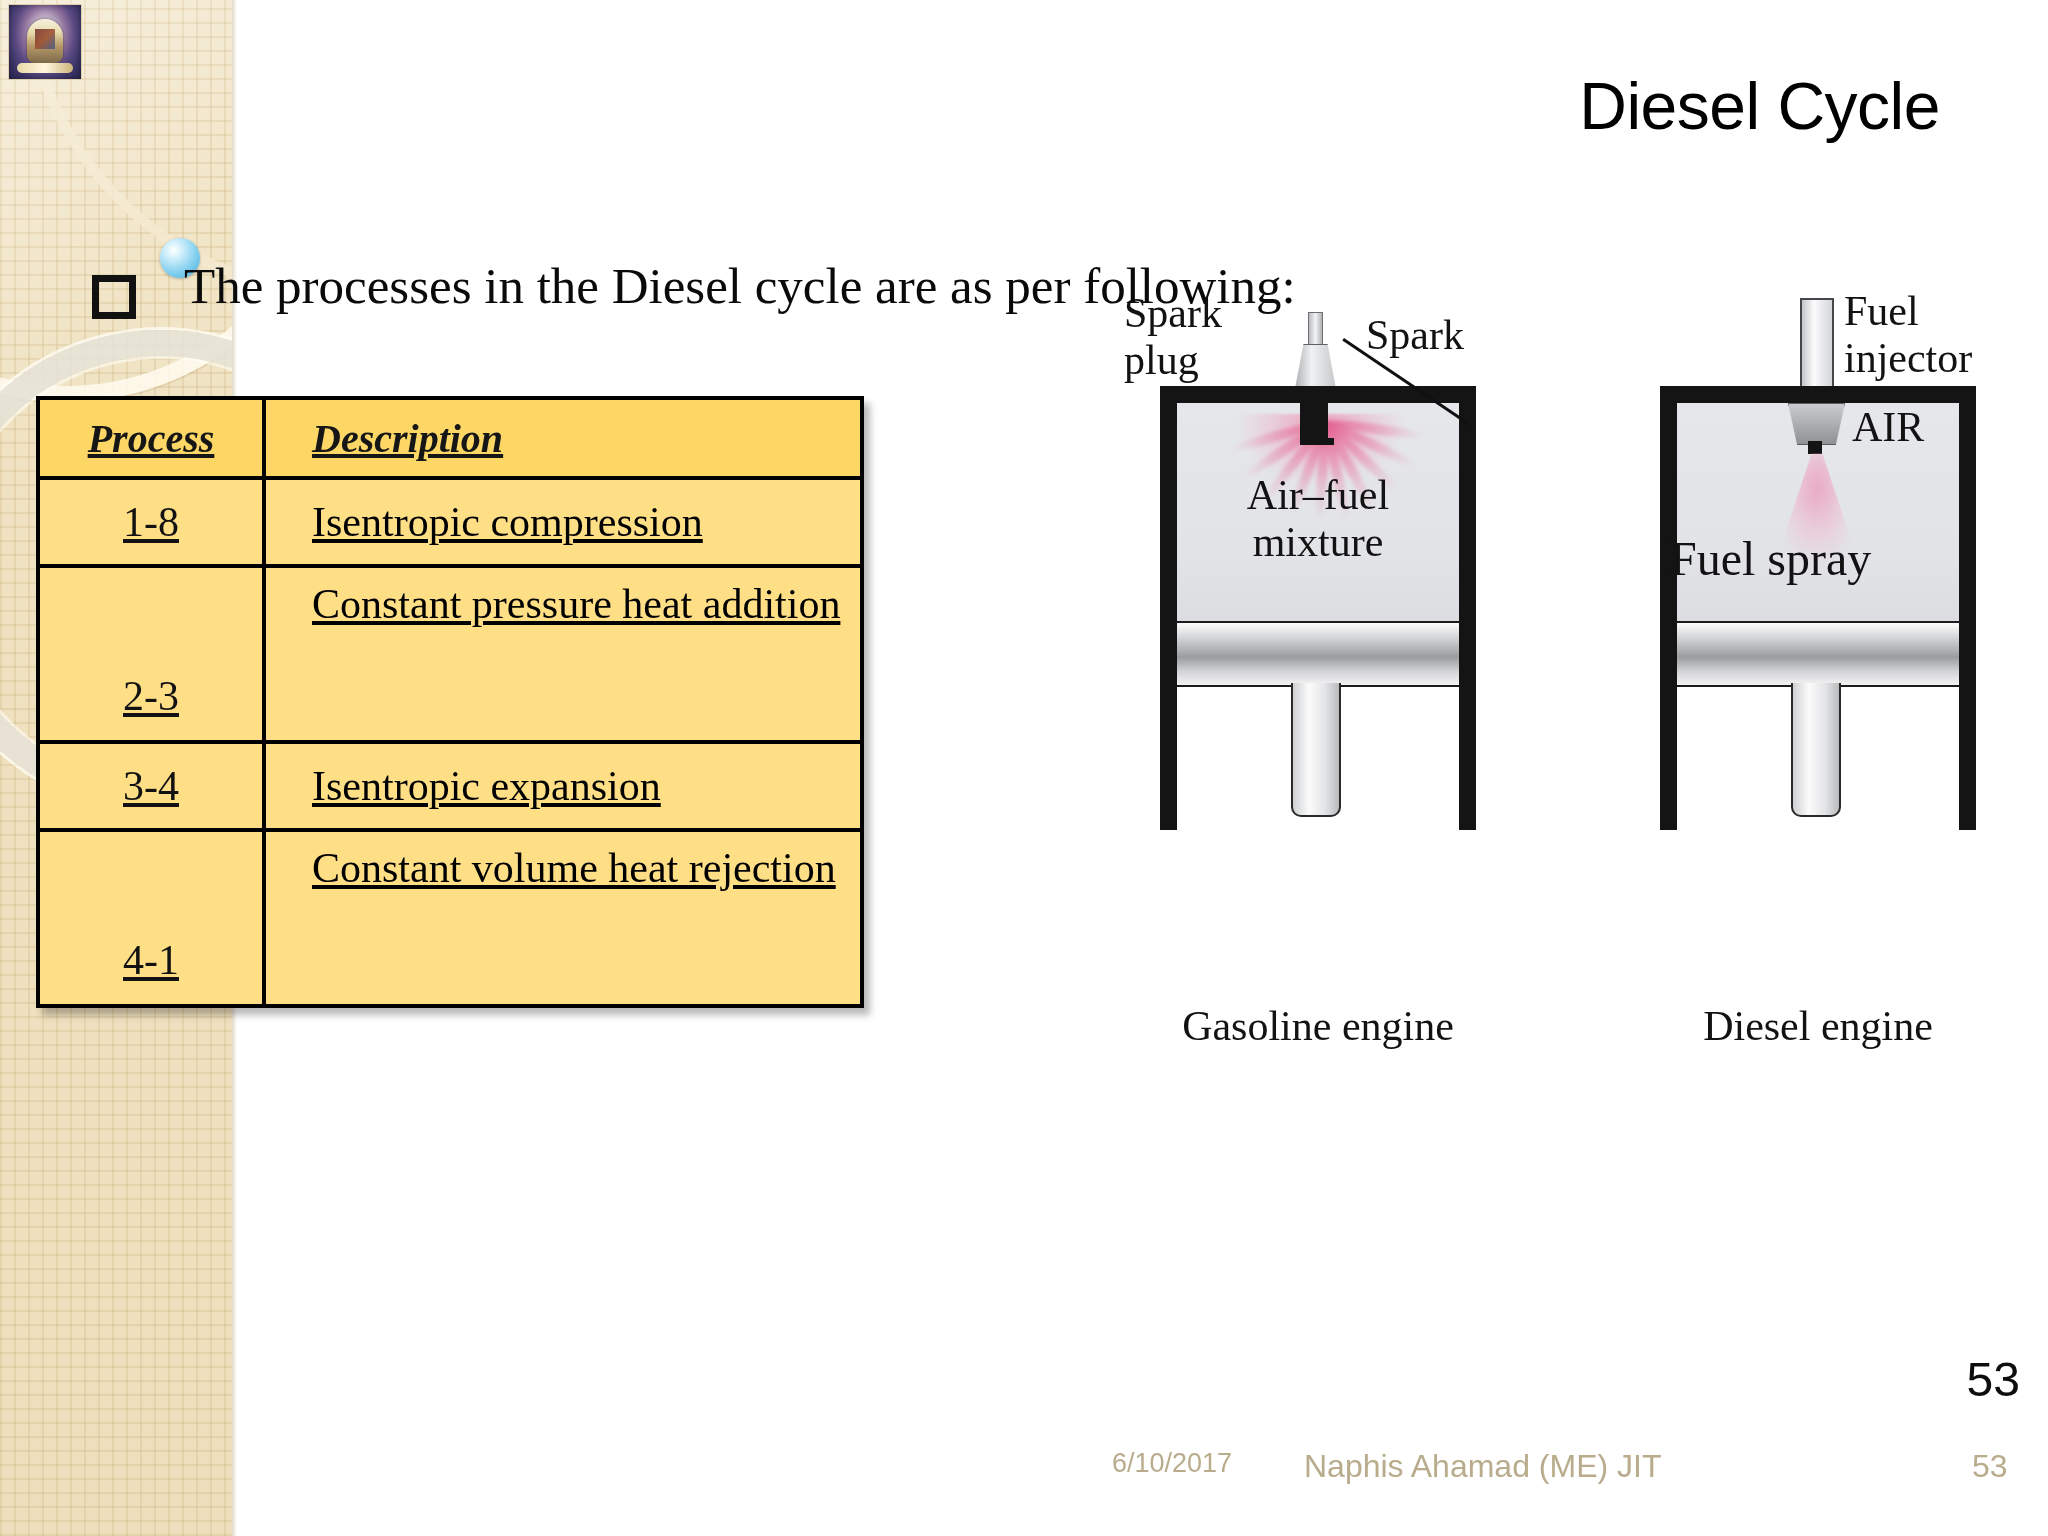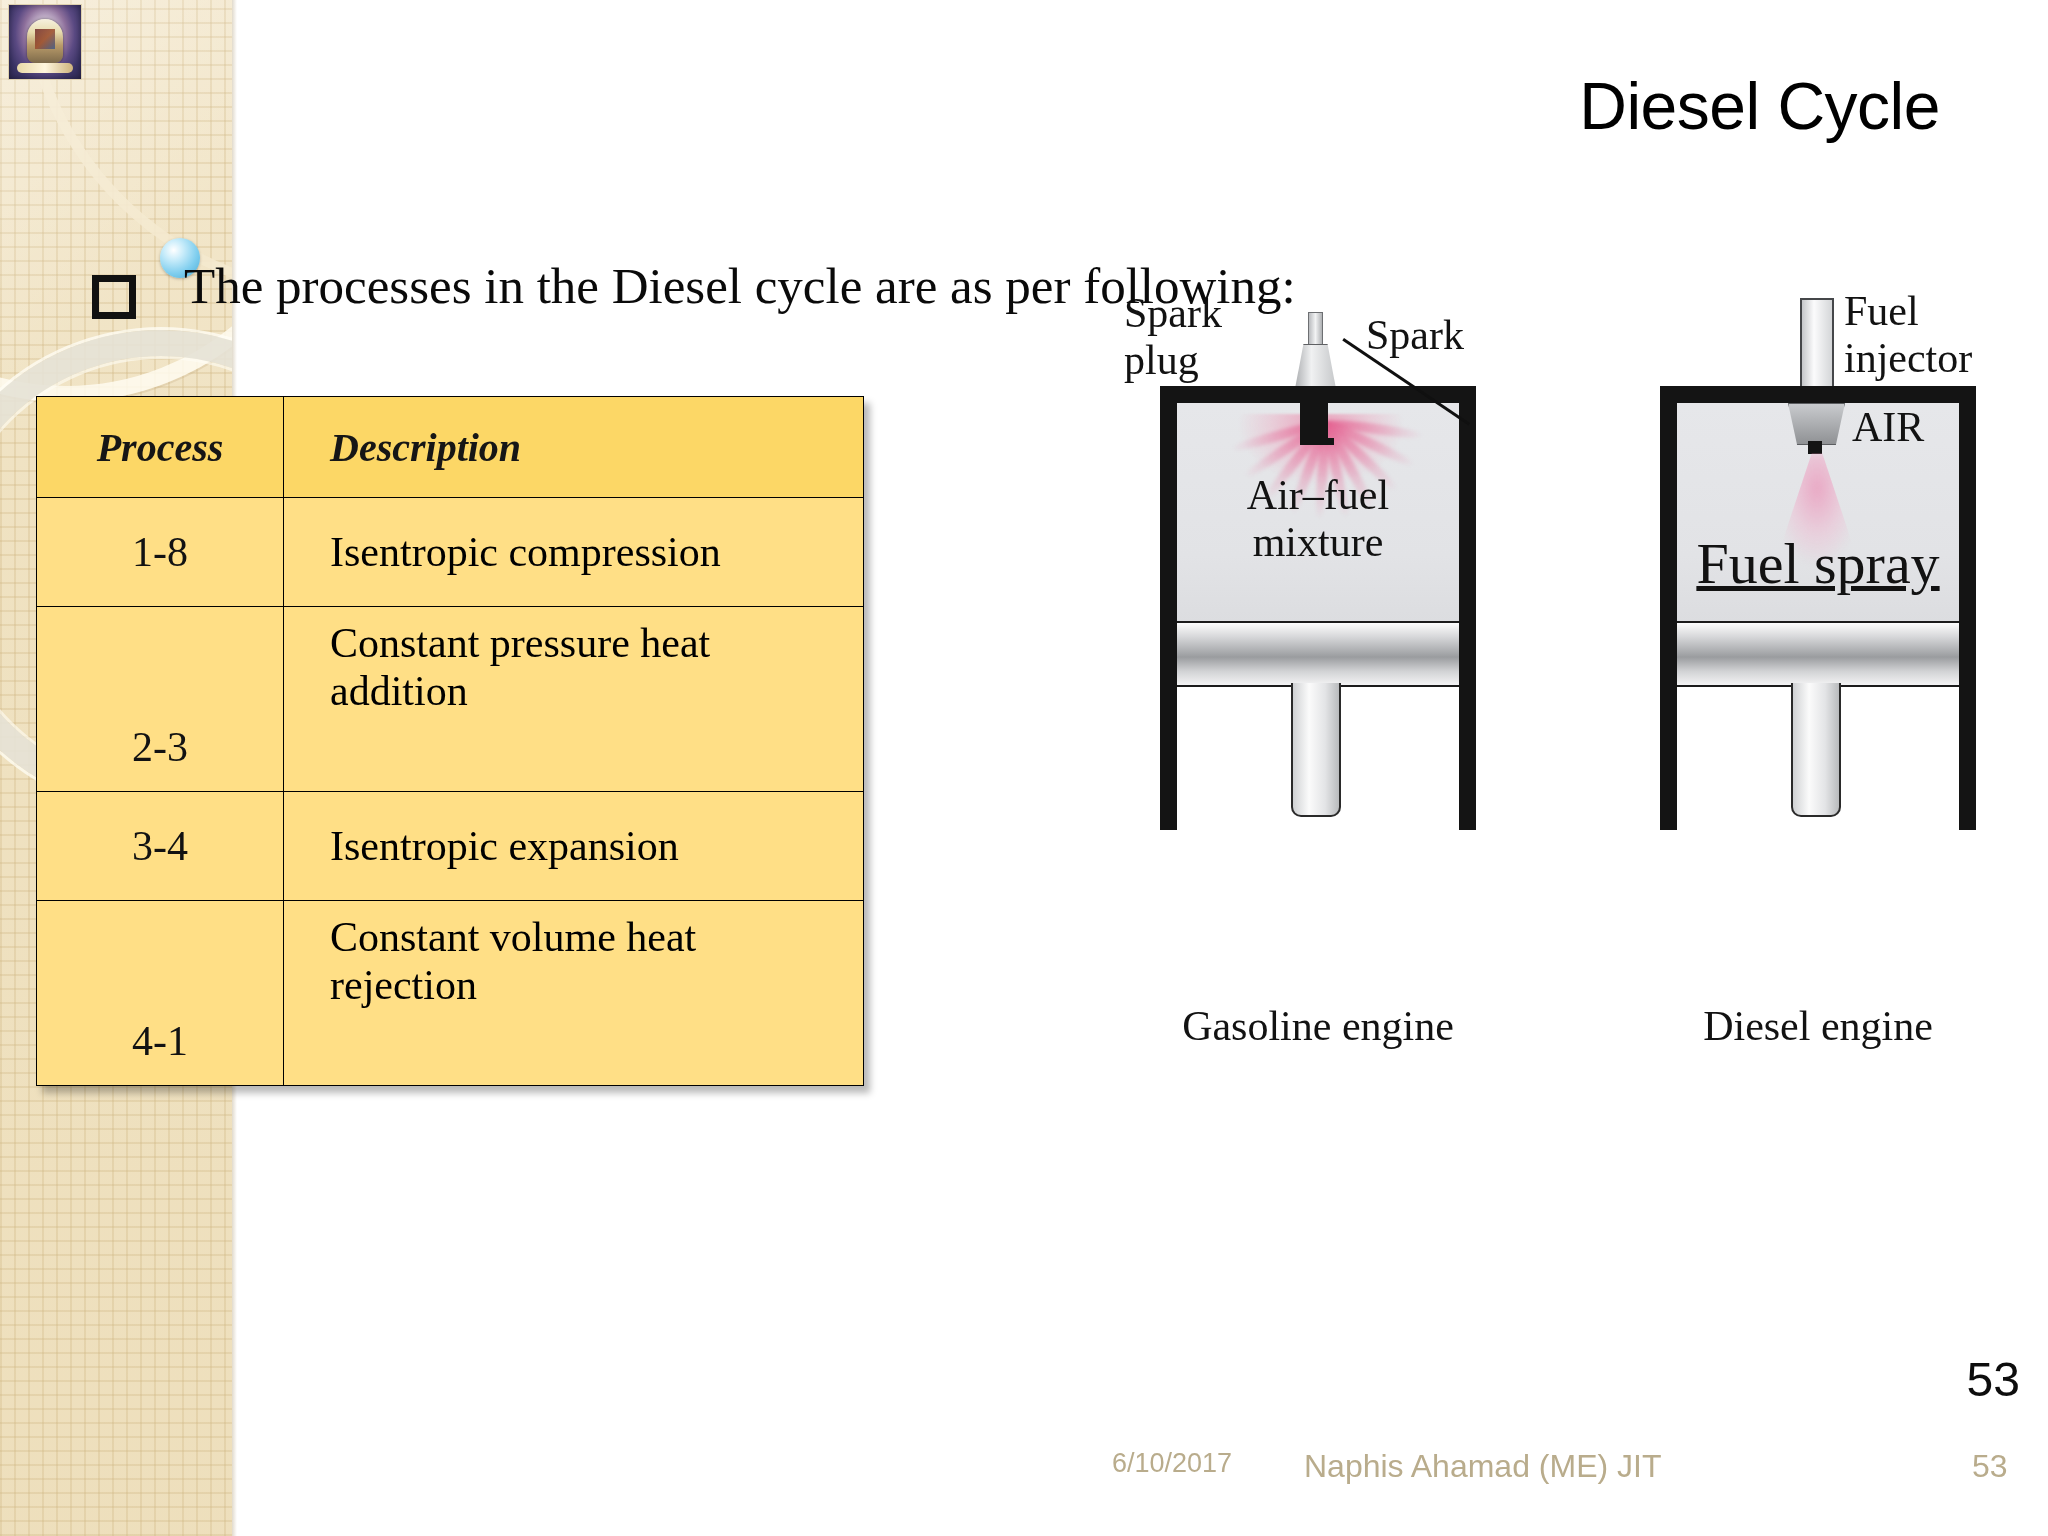--- a/index.html
+++ b/index.html
@@ -152,23 +152,24 @@
   #proc-table {
     position: absolute;
     left: 36px; top: 396px;
     width: 828px;
     border-collapse: collapse;
     background: #ffe089;
     box-shadow: 6px 7px 7px rgba(0,0,0,.28);
     z-index: 6;
   }
   #proc-table td, #proc-table th {
-    border: 1px solid #000000;
-    padding: 16px;
+    border: 4px solid #000000;
+    padding: 4px;
     vertical-align: middle;
+    text-decoration: underline;
   }
   #proc-table .c-proc {
     width: 214px;
     text-align: center;
     font-size: 42px;
     color: #121212;
   }
   #proc-table .c-desc {
     text-align: left;
     padding-left: 46px;
@@ -354,21 +355,21 @@
     font-family: "Liberation Serif", serif;
     color: #121212;
     line-height: 1.12;
     white-space: pre-line;
   }
   #lbl-sparkplug { left: -24px; top: 8px;  font-size: 42px; }
   #lbl-spark     { left: 218px; top: 30px; font-size: 42px; }
   #lbl-airfuel   { left: 24px;  top: 190px; width: 292px; text-align: center; font-size: 42px; }
   #lbl-fuelinj   { left: 196px; top: 6px;  font-size: 42px; }
   #lbl-air       { left: 204px; top: 122px; font-size: 42px; }
-  #lbl-fuelspray { left: 22px;  top: 250px; width: 296px; text-align: center; font-size: 58px; text-decoration: underline; }
+  #lbl-fuelspray { left: 22px;  top: 250px; width: 296px; font-size: 48px; }
 
   
   #page-num-big {
     position: absolute;
     right: 28px; top: 1352px;
     font-family: "Liberation Sans", sans-serif;
     font-size: 48px;
     color: #0d0d0d;
   }
   #footer-date {

